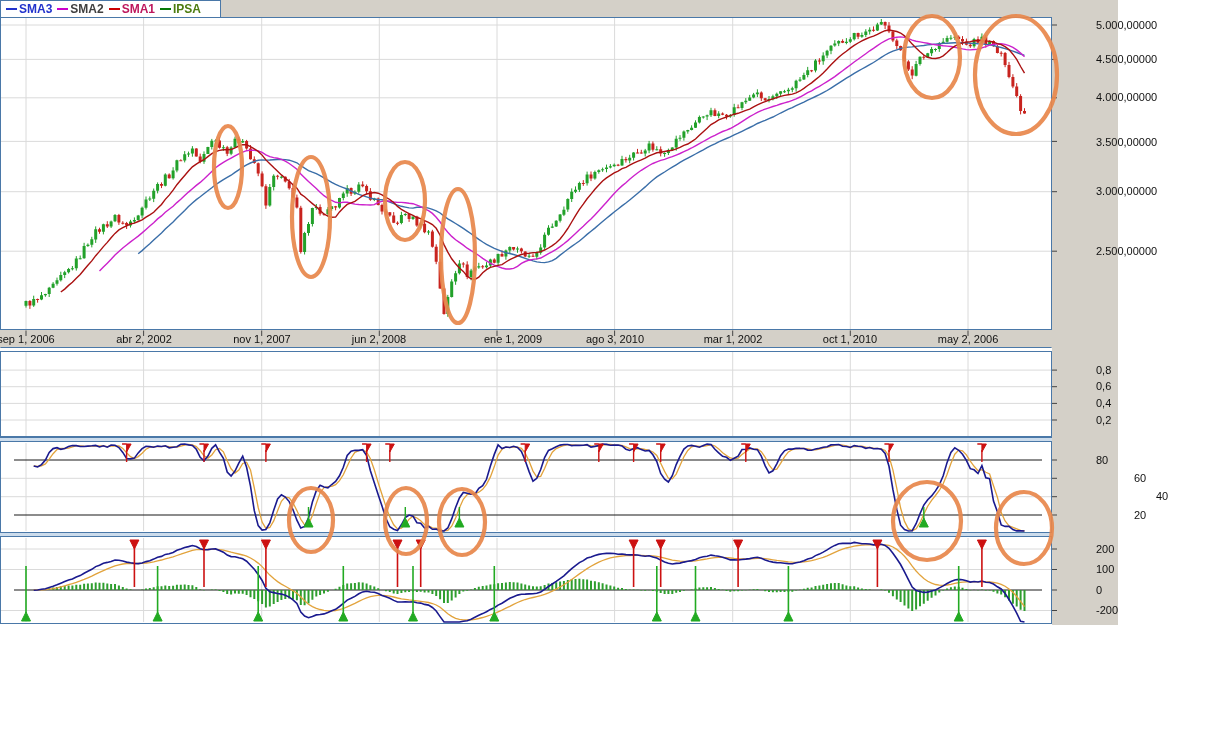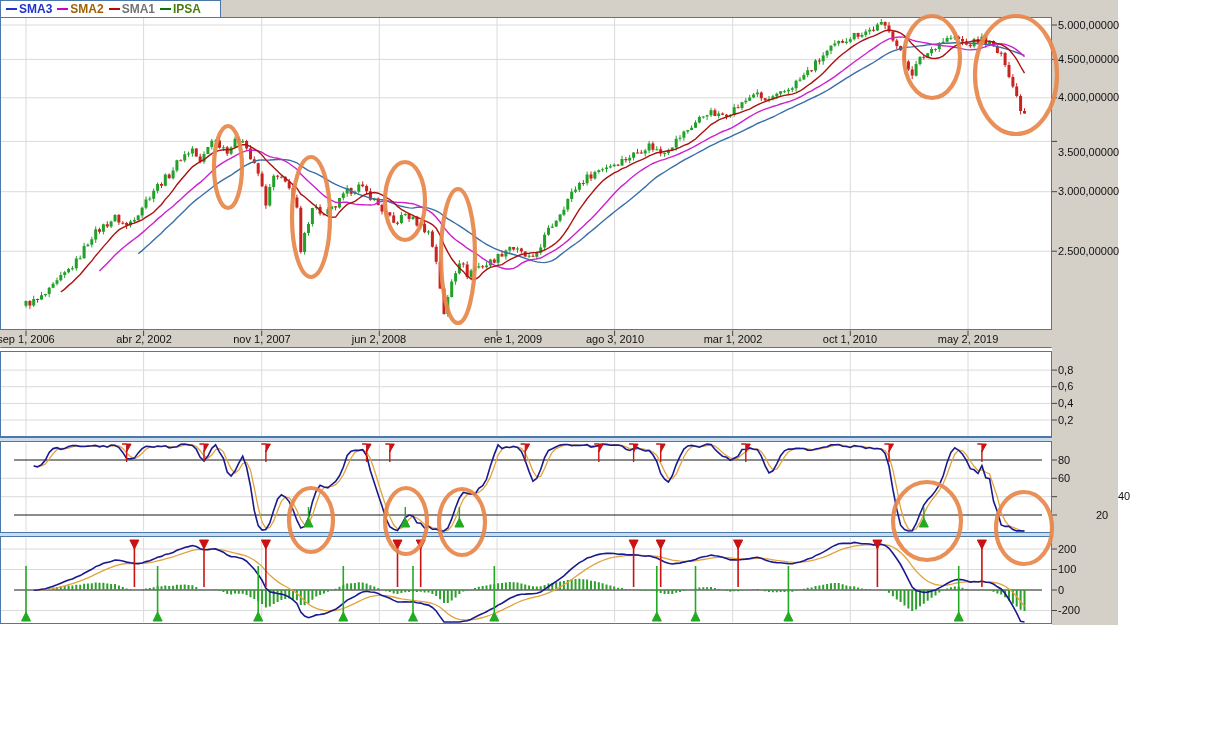--- a/index.html
+++ b/index.html
@@ -6,21 +6,21 @@
   #stage{position:relative;width:1218px;height:754px;background:#fff;overflow:hidden;
          font-family:"Liberation Sans",sans-serif;-webkit-font-smoothing:antialiased;}
   .chrome{position:absolute;background:#D4D0C8;}
   #plot-svg{position:absolute;left:0;top:0;}
   #legend{position:absolute;left:0;top:0;width:219px;height:16px;background:#fff;
           border:1px solid #4A78A8;display:flex;align-items:center;z-index:5;}
   .legend-item{display:flex;align-items:center;margin-left:5px;cursor:default;}
   .dash{width:11px;height:2px;margin-right:2px;}
   .ltxt{font-size:12px;font-weight:bold;line-height:14px;}
   .xlab{position:absolute;width:110px;text-align:center;font-size:11px;color:#111;top:333px;}
-  .ylab{position:absolute;font-size:11px;color:#111;white-space:nowrap;}
+  .ylab{position:absolute;font-size:11px;color:#111;white-space:nowrap;margin-left:38px;}
 </style>
 </head>
 <body>
 
 <div id="stage">
 
   <div class="chrome" style="left:0;top:0;width:1118px;height:17px;"></div>
   <div class="chrome" style="left:0;top:330px;width:1118px;height:18px;"></div>
   <div class="chrome" style="left:1052px;top:0;width:66px;height:625px;"></div>
 
@@ -243,54 +243,54 @@
       </g>
     </svg>
 
   <div id="legend">
       <span class="legend-item">
         <span class="dash" style="background:#2233CC"></span>
         <span class="ltxt" style="color:#2233CC">SMA3</span>
       </span>
       <span class="legend-item">
         <span class="dash" style="background:#CC00CC"></span>
-        <span class="ltxt" style="color:#a16207">SMA2</span>
+        <span class="ltxt" style="color:#404040">SMA2</span>
       </span>
       <span class="legend-item">
         <span class="dash" style="background:#CC0000"></span>
-        <span class="ltxt" style="color:#737373">SMA1</span>
+        <span class="ltxt" style="color:#be185d">SMA1</span>
       </span>
       <span class="legend-item">
         <span class="dash" style="background:#067806"></span>
         <span class="ltxt" style="color:#4d7c0f">IPSA</span>
       </span>
     </div>
 
   <div id="labels">
       <div class="xlab" style="left:-29px">sep 1, 2006</div>
       <div class="xlab" style="left:89px">abr 2, 2002</div>
       <div class="xlab" style="left:207px">nov 1, 2007</div>
       <div class="xlab" style="left:324px">jun 2, 2008</div>
       <div class="xlab" style="left:458px">ene 1, 2009</div>
       <div class="xlab" style="left:560px">ago 3, 2010</div>
       <div class="xlab" style="left:678px">mar 1, 2002</div>
       <div class="xlab" style="left:795px">oct 1, 2010</div>
-      <div class="xlab" style="left:913px">may 2, 2019</div>
+      <div class="xlab" style="left:913px">may 2, 2006</div>
       <div class="ylab" style="left:1058px;top:19px">5.000,00000</div>
       <div class="ylab" style="left:1058px;top:53px">4.500,00000</div>
       <div class="ylab" style="left:1058px;top:91px">4.000,00000</div>
-      <div class="ylab" style="left:1058px;top:146px">3.500,00000</div>
+      <div class="ylab" style="left:1058px;top:136px">3.500,00000</div>
       <div class="ylab" style="left:1058px;top:185px">3.000,00000</div>
       <div class="ylab" style="left:1058px;top:245px">2.500,00000</div>
       <div class="ylab" style="left:1058px;top:364px">0,8</div>
       <div class="ylab" style="left:1058px;top:380px">0,6</div>
       <div class="ylab" style="left:1058px;top:397px">0,4</div>
       <div class="ylab" style="left:1058px;top:414px">0,2</div>
       <div class="ylab" style="left:1058px;top:454px">80</div>
-      <div class="ylab" style="left:1058px;top:472px">60</div>
+      <div class="ylab" style="left:1096px;top:472px">60</div>
       <div class="ylab" style="left:1118px;top:490px">40</div>
       <div class="ylab" style="left:1096px;top:509px">20</div>
       <div class="ylab" style="left:1058px;top:543px">200</div>
       <div class="ylab" style="left:1058px;top:563px">100</div>
       <div class="ylab" style="left:1058px;top:584px">0</div>
       <div class="ylab" style="left:1058px;top:604px">-200</div>
     </div>
 </div>
 
 </body></html>

